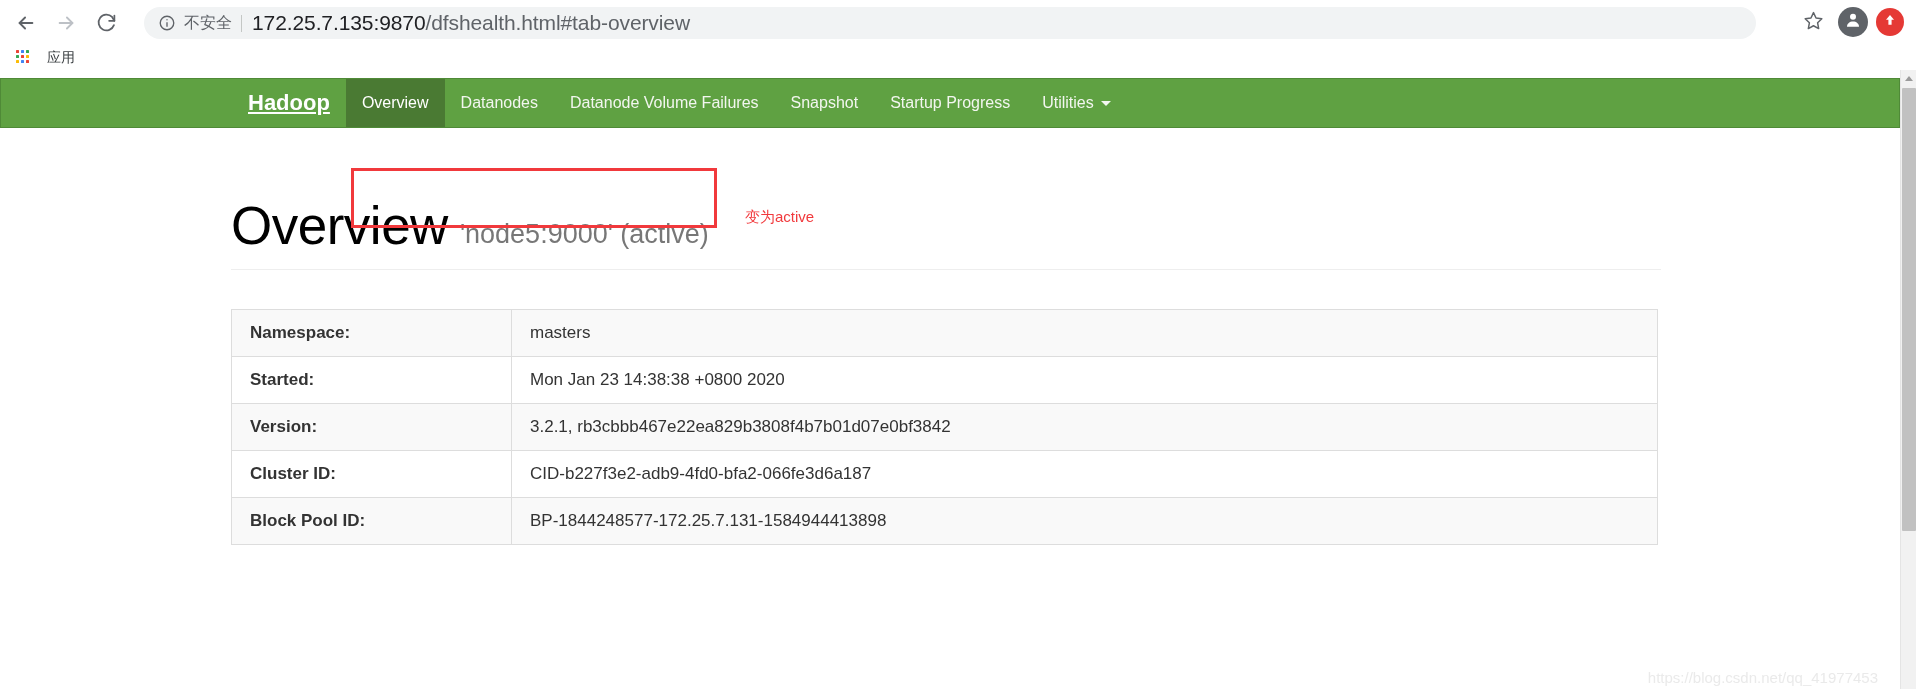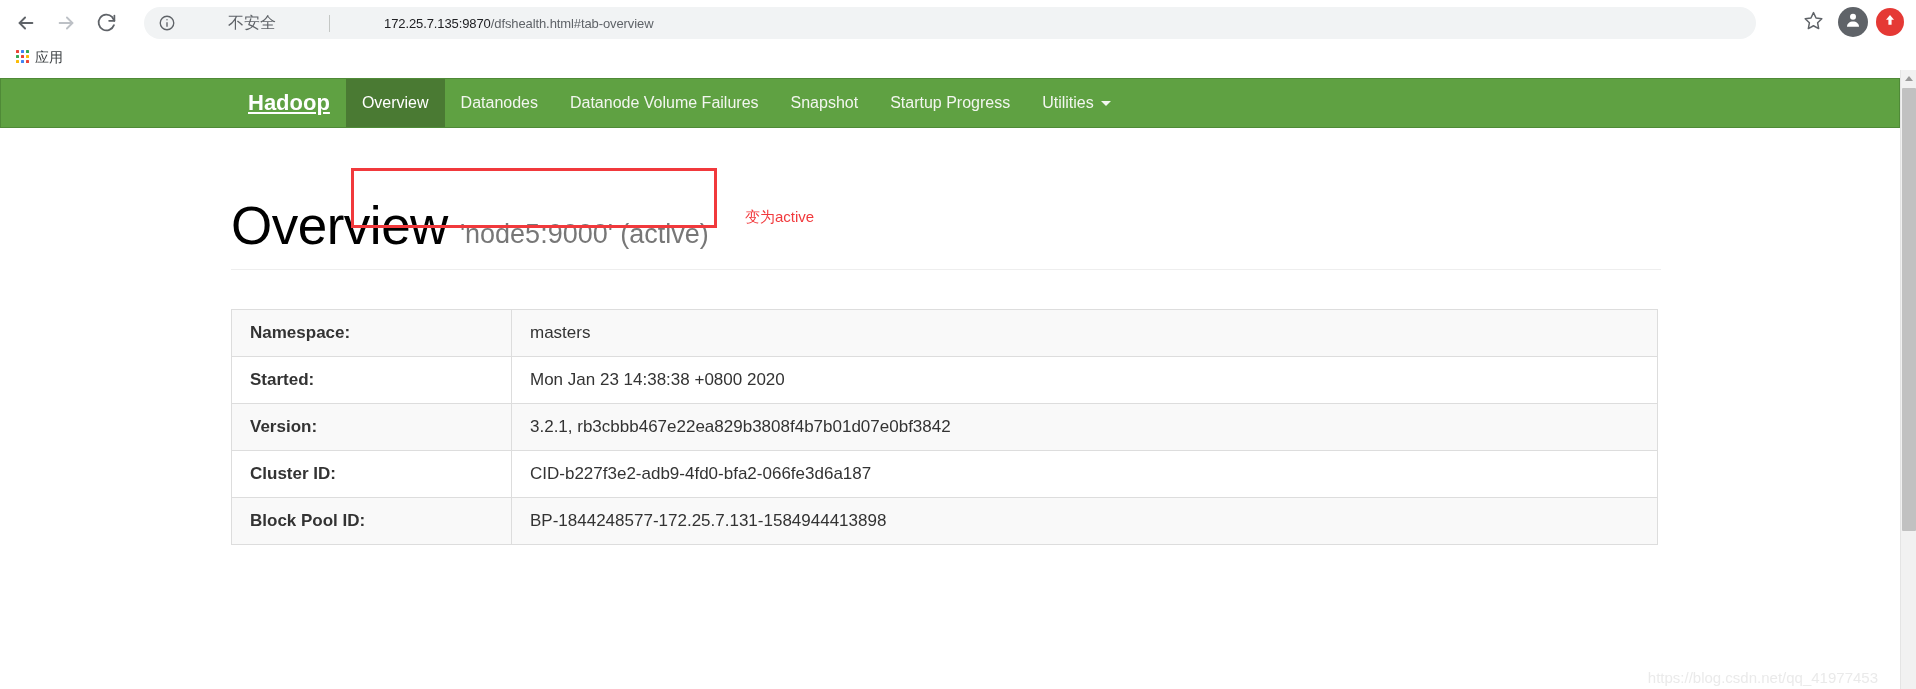--- a/index.html
+++ b/index.html
@@ -31,41 +31,40 @@
   .nav-btn svg { display: block; }
   .nav-btn.disabled { color: #bdc1c6; }
 
   .omnibox {
     position: absolute; left: 144px; top: 7px;
     width: 1612px; height: 32px;
     background: #f1f3f4;
     border-radius: 16px;
     display: flex; align-items: center;
     padding: 8px 14px;
-    gap: 44px;
   }
   .omni-info-icon {
     width: 18px; height: 18px;
     flex: 0 0 auto;
     margin-right: 8px;
     color: #5f6368;
   }
   .omni-insecure {
     font-size: 16px; color: #5f6368;
     white-space: nowrap;
     margin-right: 9px;
   }
   .omni-sep {
     width: 1px; height: 17px;
     background: #c4c7c5;
     margin-right: 10px;
     flex: 0 0 auto;
   }
   .omni-url {
-    font-size: 13px; color: #202124;
+    font-size: 21px; color: #202124;
     white-space: nowrap;
     letter-spacing: -0.1px;
   }
   .omni-url .dim { color: #5f6368; }
 
   .chrome-right {
     position: absolute; right: 8px; top: 5px;
     display: flex; align-items: center; gap: 8px;
   }
   .star-btn {
@@ -90,21 +89,21 @@
   }
 
   
   .bookmarks-bar {
     position: absolute; left: 0; top: 45px;
     width: 1916px; height: 25px;
     display: flex; align-items: center;
     padding-left: 12px;
   }
   .apps-shortcut {
-    display: flex; align-items: center; gap: 4px;
+    display: flex; align-items: center; gap: 16px;
     height: 24px; padding: 0 4px;
   }
   .apps-grid {
     width: 15px; height: 15px;
     display: grid;
     grid-template-columns: repeat(3, 3px);
     grid-template-rows: repeat(3, 3px);
     gap: 2px;
   }
   .apps-grid i { display: block; width: 3px; height: 3px; border-radius: 0.5px; }

